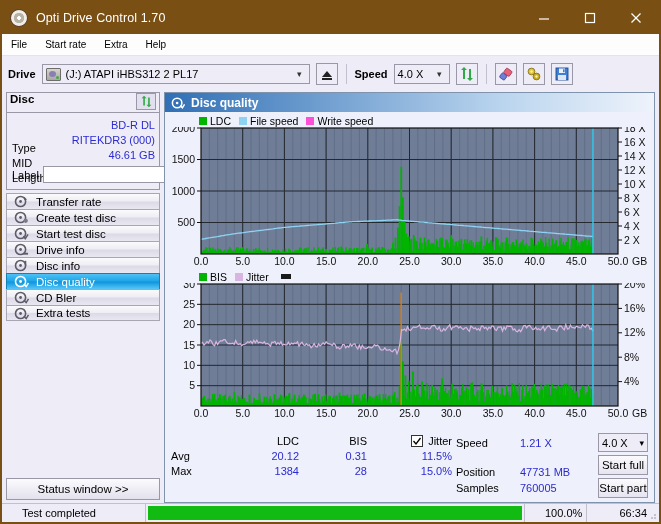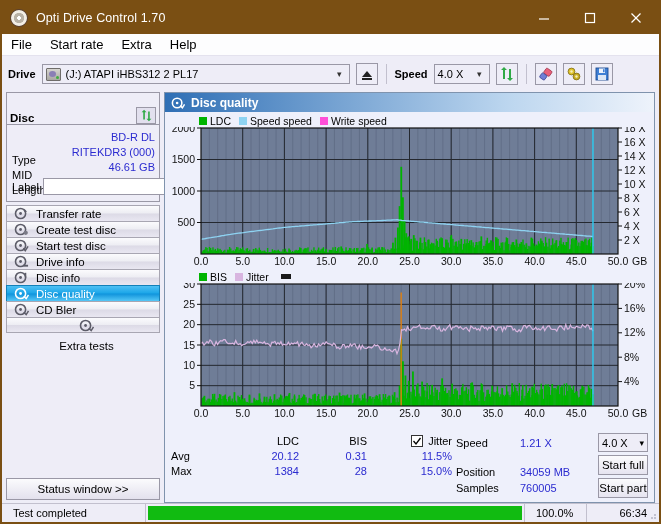--- a/index.html
+++ b/index.html
@@ -40,34 +40,34 @@
     color:#fff; font-size:13px;
   }
   .tb-btn svg { display:block; }
   
   .menubar {
     height:22px; background:#fdfdfe;
     display:flex; align-items:center;
     flex:0 0 22px;
     border-bottom:1px solid #e4e2ee;
   }
-  .menu-item { padding:2px 9px; font-size:13px; color:#000; }
+  .menu-item { padding:2px 9px; font-size:10px; color:#000; }
   
   .drivebar {
     flex:0 0 36px; display:flex; align-items:center;
     padding:0 6px; gap:6px; background:#eeedf7;
   }
   .lbl-bold { font-weight:bold; font-size:11px; color:#000; }
   .combo {
     background:#eeedf7; border:1px solid #9a98a6;
     height:20px; display:flex; align-items:center;
     padding:0 2px 0 3px; gap:5px; position:relative;
   }
   .combo .caret { margin-left:auto; padding:0 5px; color:#333; font-size:9px; }
-  .drive-combo { width:308px; }
+  .drive-combo { width:268px; }
   .drive-ico {
     width:15px; height:13px; flex:0 0 auto;
     background:linear-gradient(#d7d5d0,#a9a7a2);
     border:1px solid #6f6d6a; border-radius:1px;
     position:relative;
   }
   .drive-ico:after{
     content:""; position:absolute; left:2px; top:2px;
     width:7px; height:6px; border-radius:50%;
     background:#8a7fb5;
@@ -92,22 +92,22 @@
   .tbicon { width:16px; height:16px; }
   
   .main { flex:1 1 auto; display:flex; padding:0 4px 0 4px; gap:4px; min-height:0; }
   .sidebar { width:154px; flex:0 0 154px; display:flex; flex-direction:column; }
   
   .group {
     border:1px solid #9a98a6; background:#eeedf7;
     display:flex; flex-direction:column;
   }
   .group-head {
-    height:20px; display:flex; align-items:flex-end; padding:0 3px;
-    border-bottom:1px solid #9a98a6; background:#eeedf7;margin-top:12px;
+    height:20px; display:flex; align-items:flex-start; padding:0 3px;
+    border-bottom:1px solid #9a98a6; background:#eeedf7;
   }
   .group-head .gtitle { font-weight:bold; font-size:11.5px; }
   .group-head .ghbtn {
     margin-left:auto; width:20px; height:17px;
     border:1px solid #9a98a6; background:#e2e0ee;
     display:flex;align-items:center;justify-content:center;
   }
   .disc-rows { padding:4px 4px 5px 5px; }
   .drow { display:flex; align-items:center; height:15px; }
   .drow .k { font-size:11px; color:#000;margin-top:47px; }
@@ -128,21 +128,21 @@
     border:1px solid #7d6a18;
   }
   
   .nav { margin-top:3px; display:flex; flex-direction:column; }
   .nav-item {
     height:16px; display:flex; align-items:center; gap:7px; padding-left:7px;
     border:1px solid #a8a6b2; border-bottom:none;
     background:linear-gradient(#fbfbfd 0%,#ededf3 48%,#dcdae6 52%,#e9e7f1 100%);
     font-size:11.5px; color:#000;
   }
-  .nav-item:last-child { border-bottom:1px solid #a8a6b2;flex-direction:column; }
+  .nav-item:last-child { border-bottom:1px solid #a8a6b2; }
   .nav-item.sel {
     background:linear-gradient(#4fc0f4 0%,#1ba6e8 48%,#0f93dc 52%,#55c7f6 100%);
     color:#fff; border-color:#1380b8;
   }
   .nav-ico { width:15px; height:15px; flex:0 0 auto; }
   .statuswin-wrap { margin-top:auto; padding:4px 0 3px 0; }
   .statuswin {
     height:22px; border:1px solid #9a98a6;
     background:linear-gradient(#fbfbfd,#e3e1ed);
     display:flex;align-items:center;justify-content:center;
@@ -205,21 +205,21 @@
     background:linear-gradient(#fbfbfd,#e6e4f0);
     display:flex; align-items:center; justify-content:center;
     font-size:11.5px;
   }
   
   .statusbar {
     flex:0 0 19px; display:flex; align-items:stretch;
     border-top:1px solid #c2c0ce; background:#eeedf7;
     font-size:11px;
   }
-  .sb-cell { display:flex; align-items:center; padding:0 11px; border-right:1px solid #c2c0ce; }
+  .sb-cell { display:flex; align-items:center; padding:0 20px; border-right:1px solid #c2c0ce; }
   .sb-msg { width:144px; }
   .sb-prog { flex:1 1 auto; padding:2px 2px; }
   .prog-outer { width:100%; height:100%; background:#eeedf7; }
   .prog-inner { height:100%; background:#11bb11; }
   .sb-pct { width:62px; }
   .sb-time { width:72px; justify-content:flex-end; border-right:none; padding-right:12px;}
   .grip { position:absolute; right:2px; bottom:2px; width:10px; height:10px; }
 </style>
 </head>
 <body>
@@ -425,21 +425,21 @@
       <div class="charts">
 
         <div class="chart-block">
           <div class="legend">
             <span class="item">
               <span class="swatch" style="background:#00b400"></span>
               <span>LDC</span>
             </span>
             <span class="item">
               <span class="swatch" style="background:#8ed3f2"></span>
-              <span>Speed speed</span>
+              <span>File speed</span>
             </span>
             <span class="item">
               <span class="swatch" style="background:#ff4fd8"></span>
               <span>Write speed</span>
             </span>
           </div>
           <div class="plotwrap" style="height:128px;">
             <svg id="svg-top" width="489" height="128" viewBox="0 0 489 128">
                 <rect x="36" y="1" width="417" height="126" fill="#6f7d97"></rect>
                 <line x1="44.34" y1="1" x2="44.34" y2="127" stroke="#5e6b84" stroke-width="0.8"></line>
@@ -1545,21 +1545,21 @@
         <div class="stats-right">
           <div class="sr-labels">
             <div class="sr-row">Speed</div>
             <div class="sr-row small" style="height:12px;"></div>
             <div class="sr-row small">Position</div>
             <div class="sr-row small">Samples</div>
           </div>
           <div class="sr-vals">
             <div class="sr-row">1.21 X</div>
             <div class="sr-row small" style="height:12px;"></div>
-            <div class="sr-row small">34059 MB</div>
+            <div class="sr-row small">47731 MB</div>
             <div class="sr-row small">760005</div>
           </div>
           <div class="sr-ctrl">
             <div class="combo2">
               <span>4.0 X</span>
               <span class="caret">▾</span>
             </div>
             <div class="btn-wide">Start full</div>
             <div class="btn-wide">Start part</div>
           </div>

